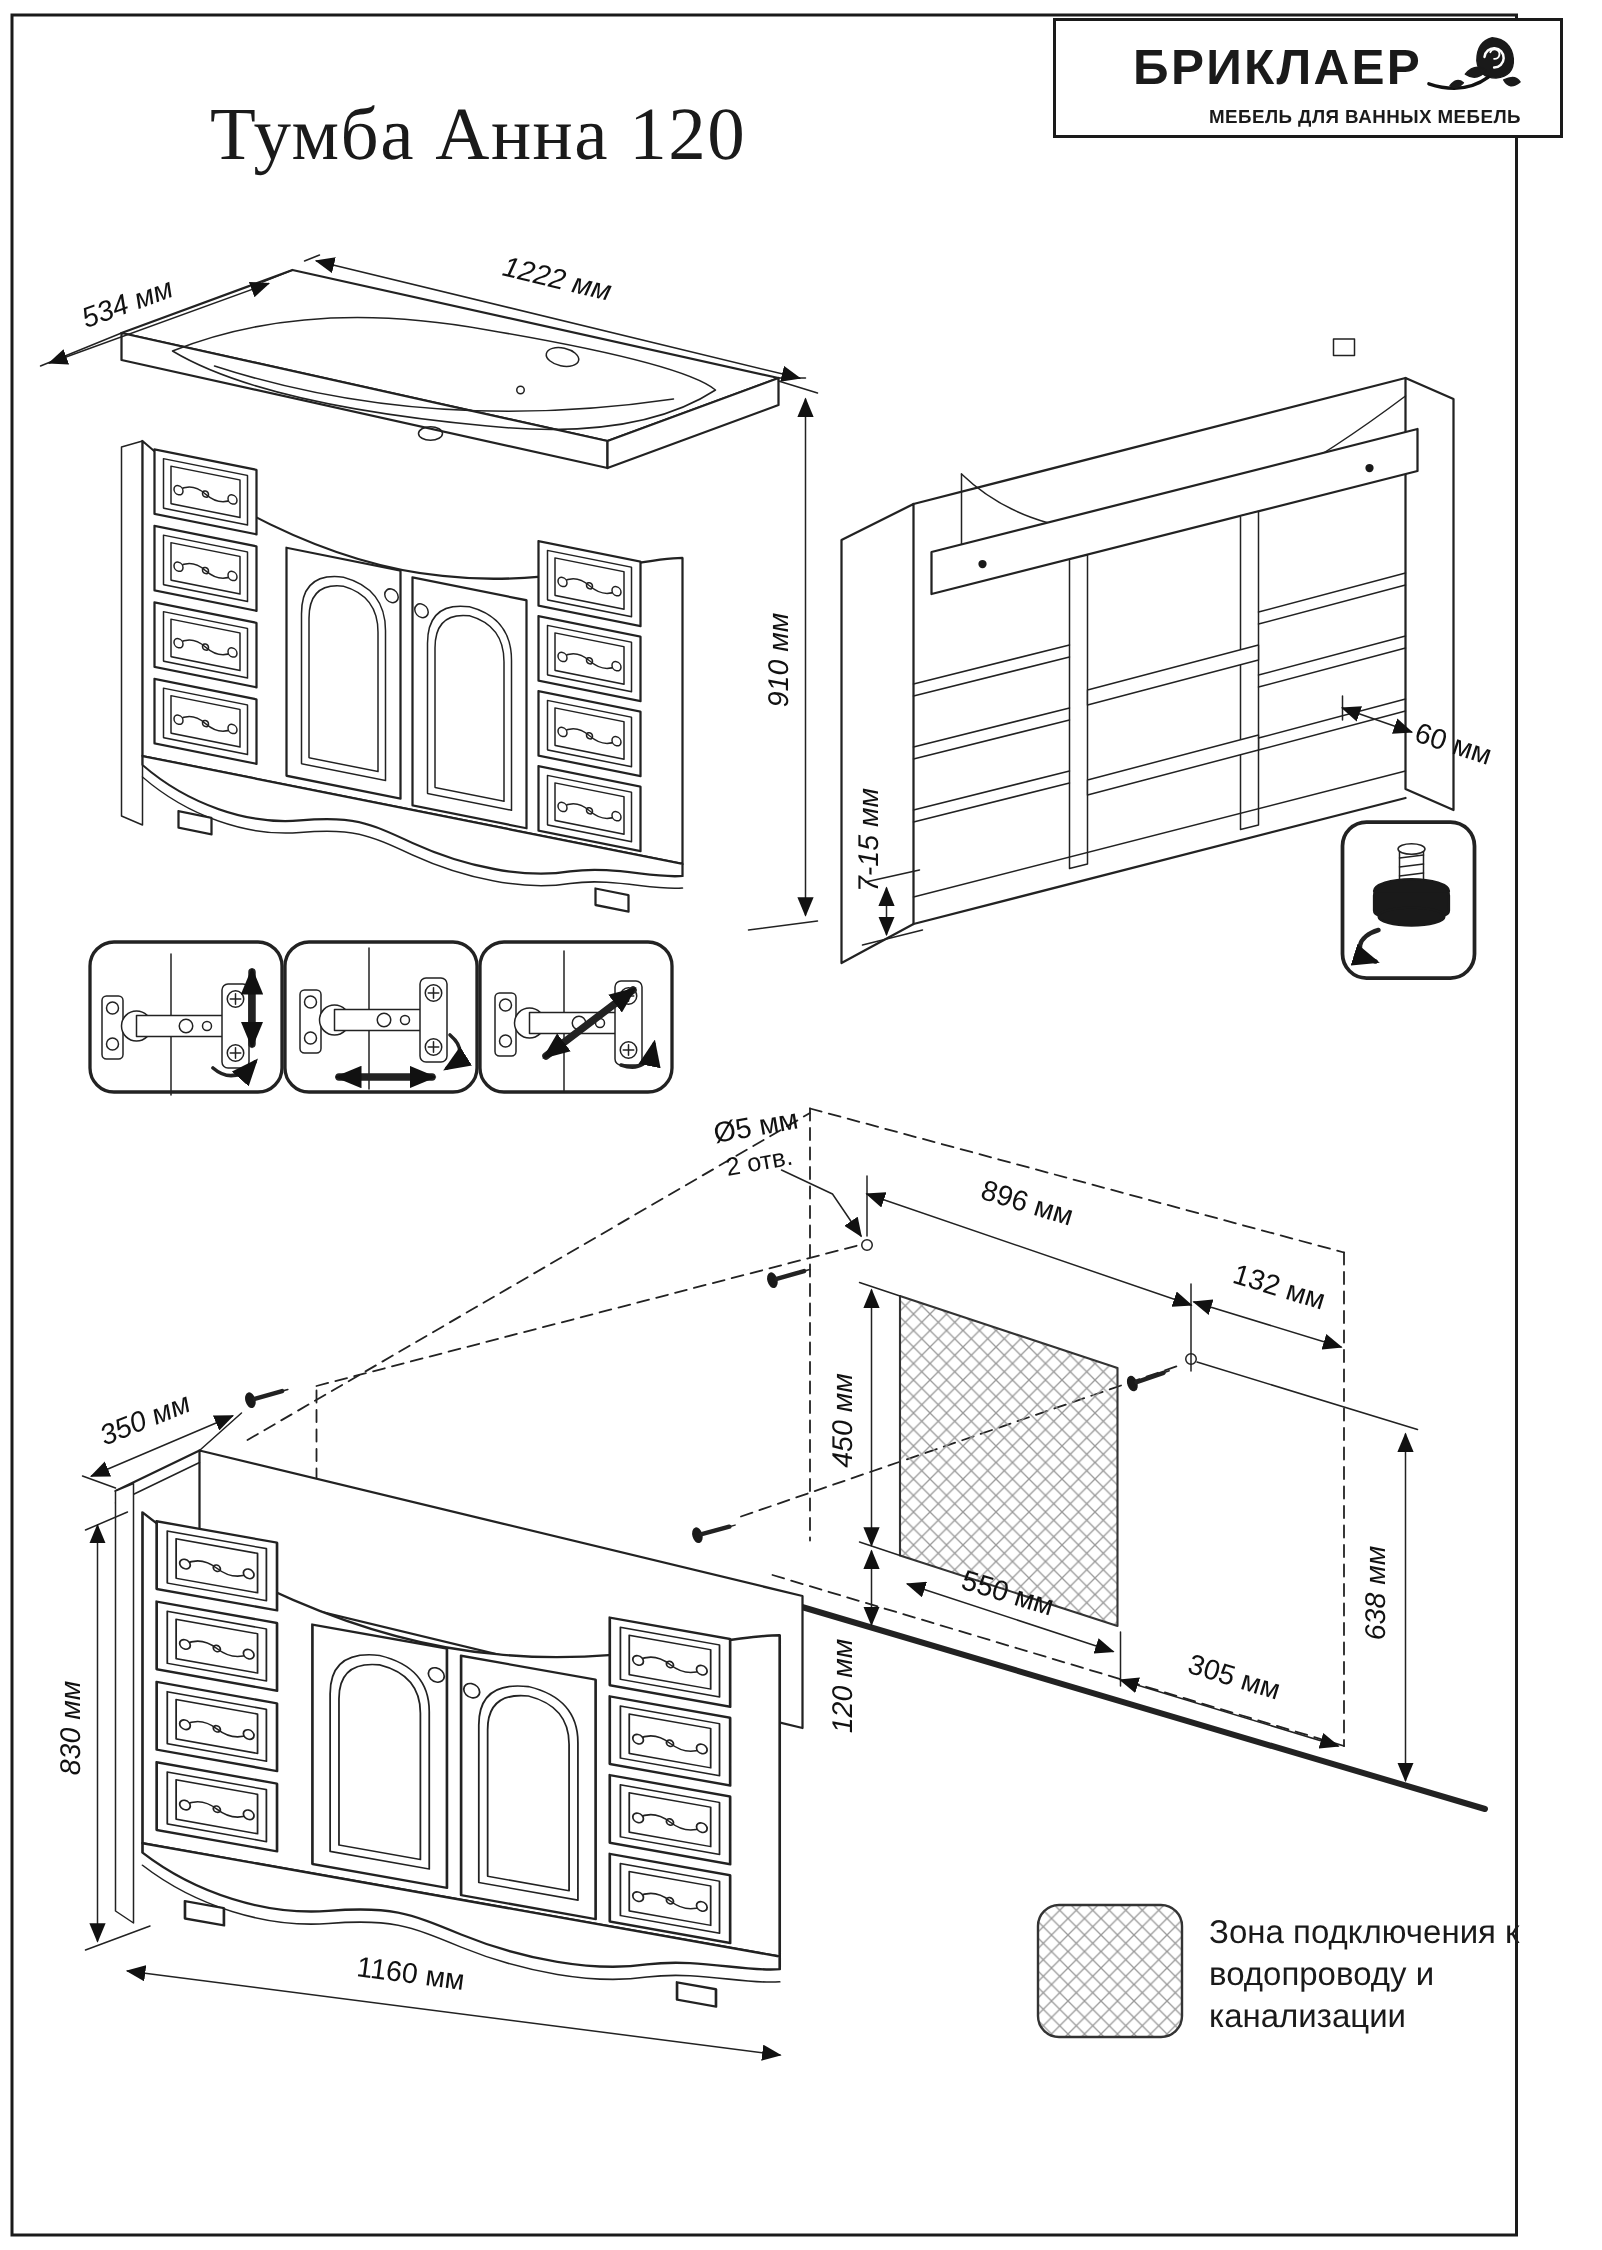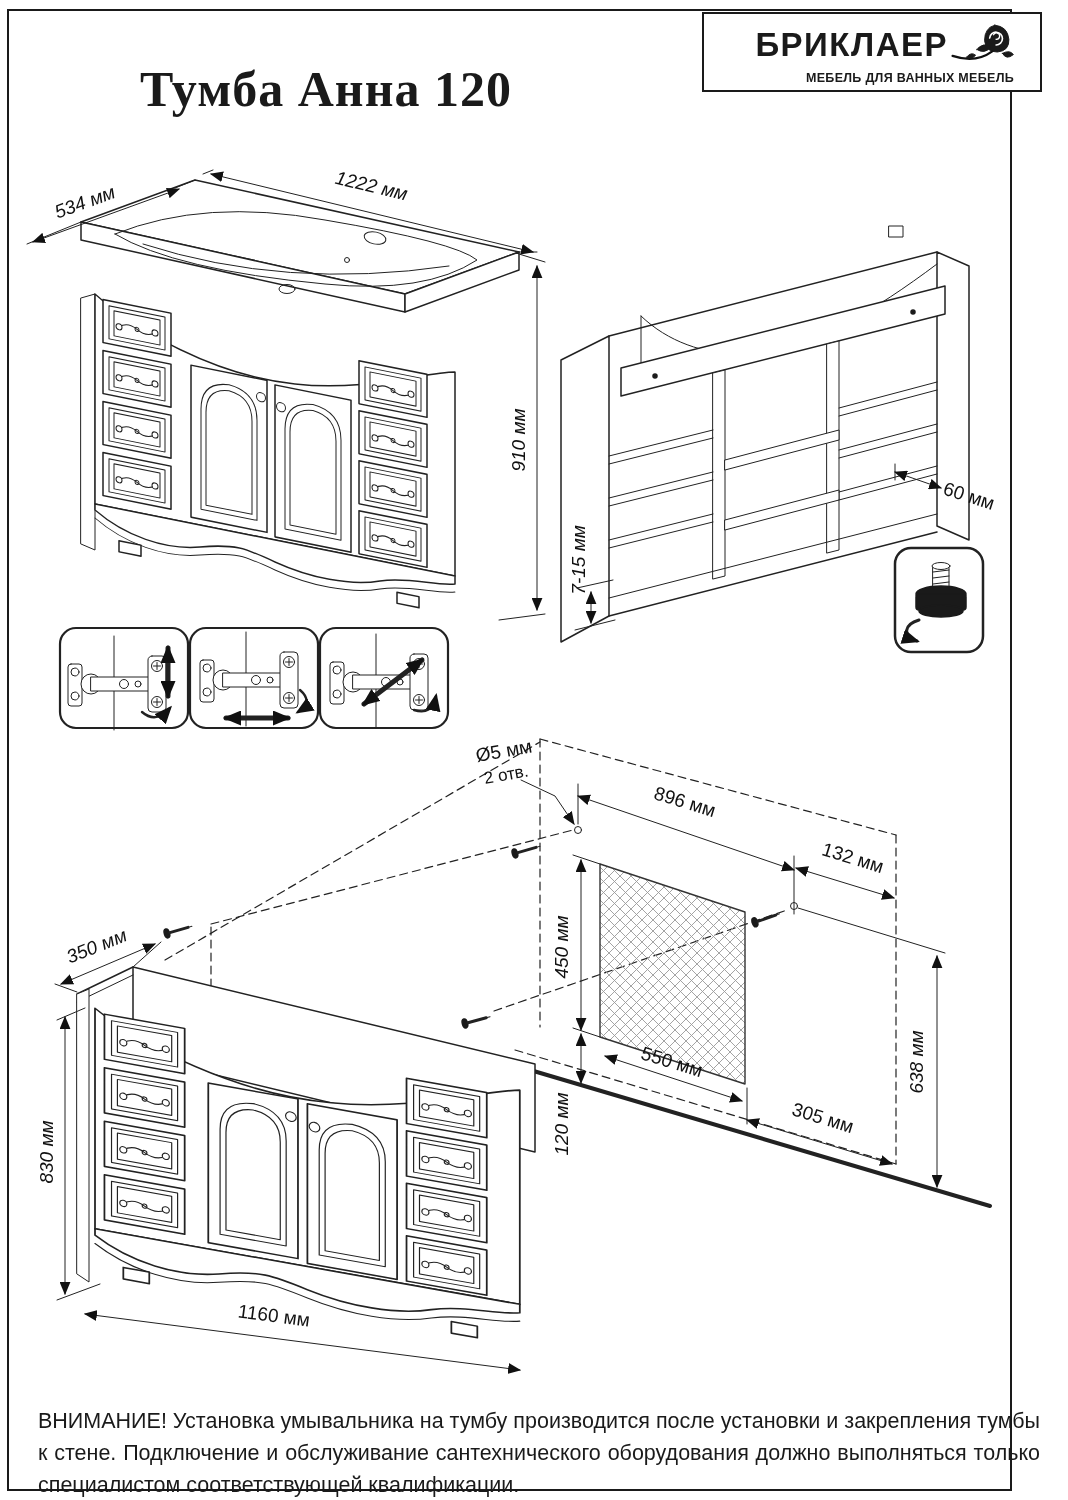--- a/index.html
+++ b/index.html
@@ -1,18 +1,18 @@
 <!DOCTYPE html>
 <html><head>
 <meta charset="utf-8">
 <style>
   html,body{margin:0;padding:0;background:#fff;}
   #page{position:relative;width:1068px;height:1500px;background:#fff;font-family:"Liberation Sans",sans-serif;color:#1a1a1a;overflow:hidden;}
   #frame{position:absolute;left:7px;top:9px;width:1001px;height:1478px;border:2px solid #1a1a1a;}
-  #title{position:absolute;left:140px;top:60px;font-family:"Liberation Serif",serif;font-weight:700;font-size:50px;letter-spacing:1px;}
+  #title{position:absolute;left:140px;top:60px;font-family:"Liberation Serif",serif;font-weight:400;font-size:50px;letter-spacing:1px;}
   #logobox{position:absolute;left:702px;top:12px;width:340px;height:80px;border:2px solid #1a1a1a;box-sizing:border-box;display:flex;flex-direction:column;align-items:flex-end;justify-content:center;padding-right:26px;background:#fff;}
   .logorow{display:flex;align-items:center;}
   #brandname{font-weight:800;font-size:33px;letter-spacing:1.5px;line-height:1;}
   #tagline{font-weight:700;font-size:12.5px;letter-spacing:.3px;margin-top:1px;}
   svg{position:absolute;overflow:visible;}
   svg line,svg path,svg polygon,svg rect,svg circle,svg ellipse,svg polyline{fill:none;stroke:#222;stroke-width:1.5;stroke-linecap:round;stroke-linejoin:round;}
   .fw{fill:#fff;}
   .thin{stroke-width:1;}
   .dim{stroke-width:1;}
   .dsh{stroke-width:1.2;stroke-dasharray:8 5;}
@@ -323,15 +323,20 @@
       <line class="dim" x1="732" y1="366" x2="732" y2="402"></line>
       <line class="dim" x1="732" y1="398" x2="877" y2="442" marker-start="url(#ah)" marker-end="url(#ah)"></line>
       <text class="up" transform="translate(806,402) rotate(17)" text-anchor="middle">305 мм</text>
 
       <line class="dim" x1="783" y1="186" x2="930" y2="231"></line>
       <line class="dim" x1="922" y1="234" x2="922" y2="465" marker-start="url(#ah)" marker-end="url(#ah)"></line>
       <text transform="translate(908,340) rotate(-90)" text-anchor="middle">638 мм</text>
     </g>
   </svg>
 
-
-  <div id="warning">ВНИМАНИЕ! Установка умывальника на тумбу производится после установки и закрепления тумбы к стене. Подключение и обслуживание сантехнического оборудования должно выполняться только специалистом соответствующей квалификации.</div>
+  <div id="legend">
+    <svg style="position:static;" width="100" height="92" viewBox="0 0 100 92">
+      <rect x="2" y="2" width="96" height="88" rx="14" style="fill:url(#xh);stroke:#333;stroke-width:1.6;"></rect>
+    </svg>
+    <p>Зона подключения к водопроводу и канализации</p>
+  </div>
+
 </div>
 
 </body></html>

